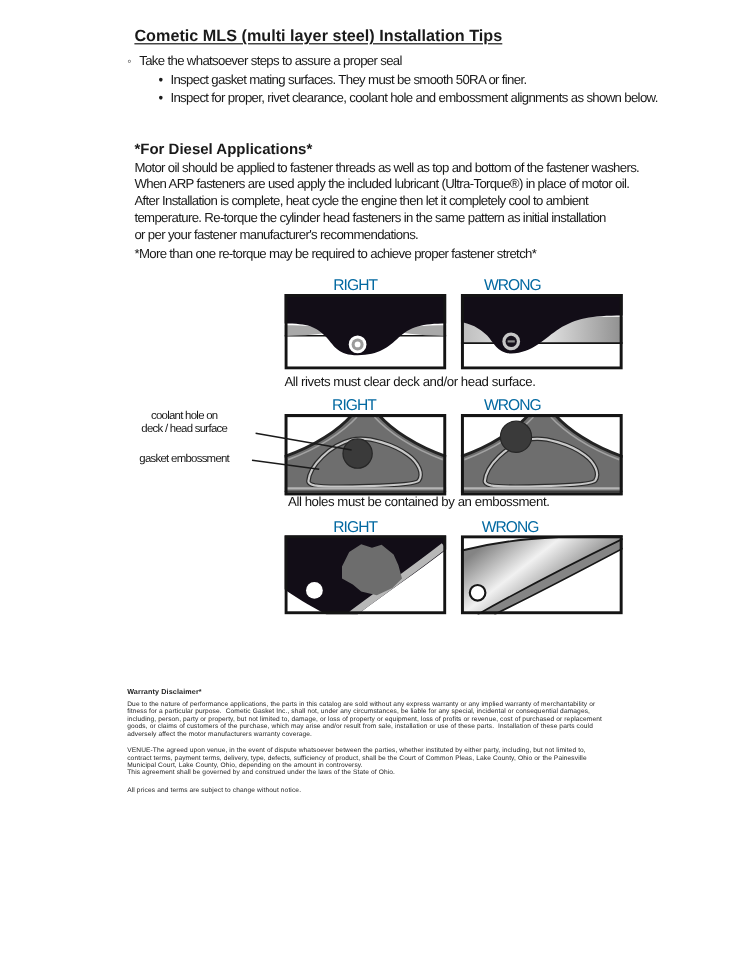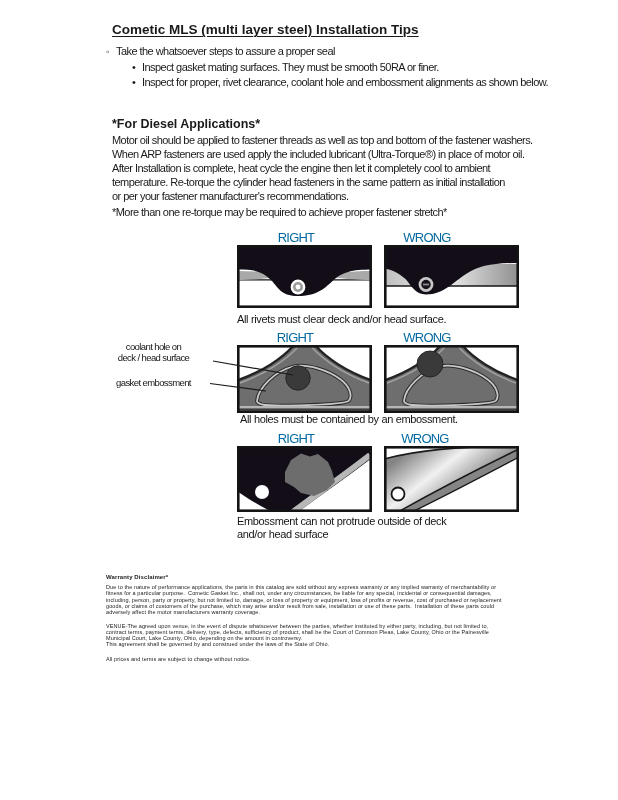--- a/index.html
+++ b/index.html
@@ -162,22 +162,20 @@
     <rect width="135" height="66" fill="#ffffff"></rect>
     <path d="M0,13 C35,4 70,0.5 135,0.5 V3 C98,21 55,43 14,66 H0 Z" fill="url(#gradB)"></path>
     <path d="M14,66 C55,43 98,21 135,3 V11 C101,29 63,49 28,66 Z" fill="#858585"></path>
     <path d="M0,13 C35,4 70,0.5 135,0.5" stroke="#1a1a1a" stroke-width="1.6" fill="none"></path>
     <path d="M14,66 C55,43 98,21 135,3" stroke="#161616" stroke-width="1.4" fill="none"></path>
     <path d="M28,66 C63,49 101,29 135,11" stroke="#161616" stroke-width="1.4" fill="none"></path>
     <circle cx="14" cy="48" r="6.5" fill="#ffffff" stroke="#161616" stroke-width="1.8"></circle>
     <rect x="1.3" y="1.3" width="132.4" height="63.4" fill="none" stroke="#141414" stroke-width="2.6"></rect>
   </svg>
 
-  <div class="abs fig-caption" style="left:237px;top:515px;">Embossment can not protrude outside of deck
-and/or head surface</div>
 
   <div class="abs legal">
     <h6>Warranty Disclaimer*</h6>
     <p class="m1">Due to the nature of performance applications, the parts in this catalog are sold without any express warranty or any implied warranty of merchantability or
 fitness for a particular purpose.  Cometic Gasket Inc., shall not, under any circumstances, be liable for any special, incidental or consequential damages,
 including, person, party or property, but not limited to, damage, or loss of property or equipment, loss of profits or revenue, cost of purchased or replacement
 goods, or claims of customers of the purchase, which may arise and/or result from sale, installation or use of these parts.  Installation of these parts could
 adversely affect the motor manufacturers warranty coverage.</p>
     <p class="m2">VENUE-The agreed upon venue, in the event of dispute whatsoever between the parties, whether instituted by either party, including, but not limited to,
 contract terms, payment terms, delivery, type, defects, sufficiency of product, shall be the Court of Common Pleas, Lake County, Ohio or the Painesville

